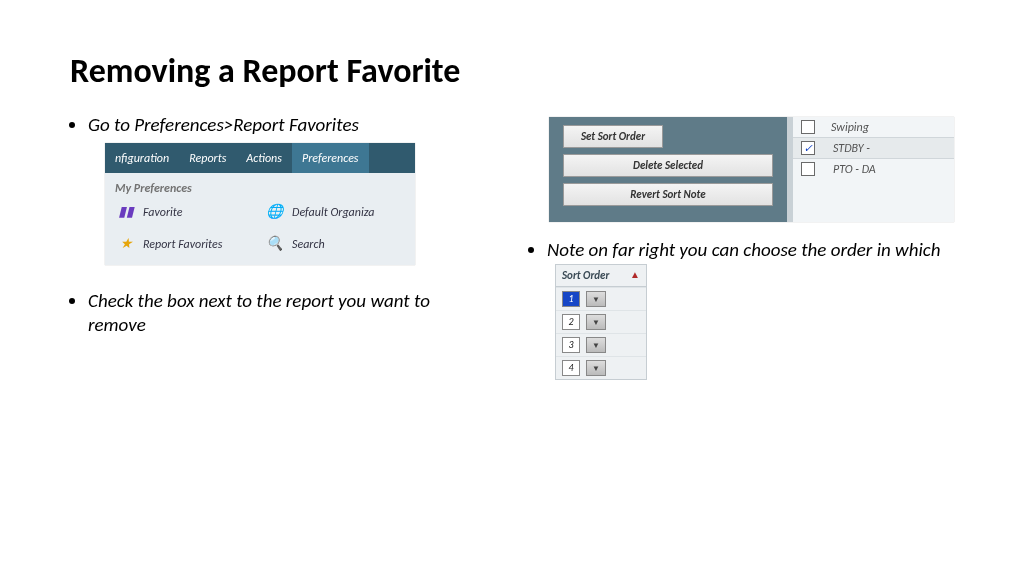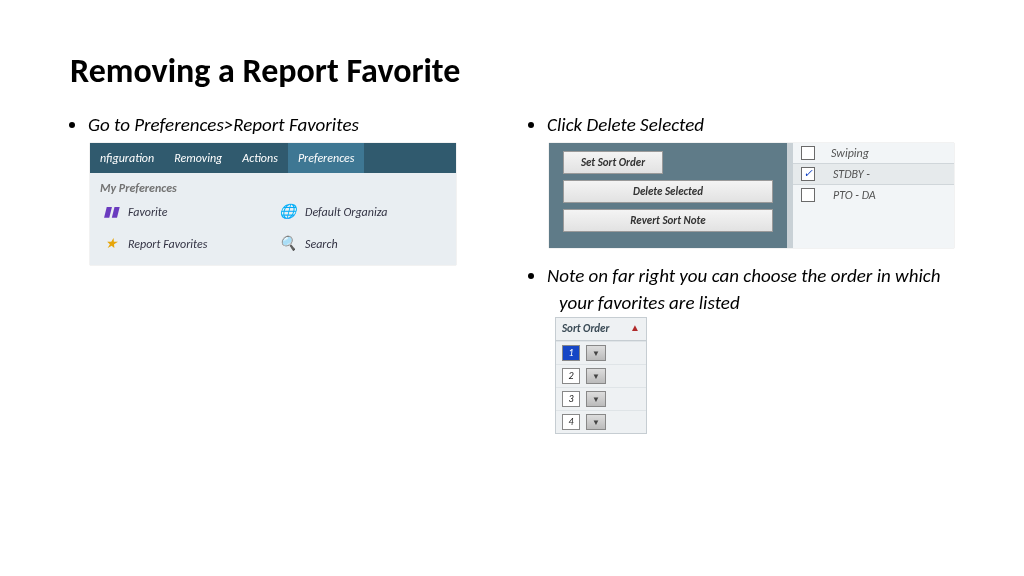--- a/index.html
+++ b/index.html
@@ -38,22 +38,22 @@
     margin-bottom: 6px;
     line-height: 1.25;
   }
   li .indent {
     display: block;
     margin-left: 12px;
   }
 
   
   .shot1 {
-    width: 366px;
-    margin: 4px 0 24px 20px;
+    width: 310px;
+    margin: 4px 0 24px 35px;
     box-shadow: 0 0 1px rgba(0,0,0,.3);
   }
   .navbar {
     background: #305a6e;
     display: flex;
   }
   .navitem {
     color: #fff;
     font-size: 12px;
     padding: 8px 10px;
@@ -216,21 +216,21 @@
     <div class="col">
       <ul>
         <li>
           <span>Go to Preferences&gt;Report Favorites</span>
         </li>
       </ul>
 
       <div class="shot1">
         <div class="navbar">
           <div class="navitem">nfiguration</div>
-          <div class="navitem">Removing</div>
+          <div class="navitem">Reports</div>
           <div class="navitem">Actions</div>
           <div class="navitem active">Preferences</div>
         </div>
         <div class="panel">
           <div class="panel-head">My Preferences</div>
           <div class="pref-grid">
             <div class="pref-item">
               <span class="ic ic-bookmark">▮▮</span>
               <span>Favorite</span>
             </div>
@@ -243,28 +243,28 @@
               <span>Report Favorites</span>
             </div>
             <div class="pref-item">
               <span class="ic ic-search">🔍</span>
               <span>Search</span>
             </div>
           </div>
         </div>
       </div>
 
-    </div>
-
-    <div class="col">
       <ul>
         <li>
-          <span>Click Delete Selected</span>
+          <span>Check the box next to the report you want to remove</span>
         </li>
       </ul>
+    </div>
+
+    <div class="col">
 
       <div class="shot2">
         <div class="btncol">
           <div class="btn small">Set Sort Order</div>
           <div class="btn">Delete Selected</div>
           <div class="btn">Revert Sort Note</div>
         </div>
         <div class="rowscol">
           <div class="row">
             <span class="chk"></span>
@@ -279,21 +279,20 @@
             <span>PTO - DA</span>
           </div>
         </div>
       </div>
 
       <ul>
         <li>
           <div class="bullet3-row">
             <div class="txt">
               <span>Note on far right you can choose the order in which</span><br>
-              <span class="indent">your favorites are listed</span>
             </div>
             <div class="shot3">
               <div class="shot3-head">
                 <span>Sort Order</span>
                 <span class="sort-arrow">▲</span>
               </div>
               <div class="sortrow">
                 <span class="numbox sel">1</span>
                 <span class="dd">▼</span>
               </div>

